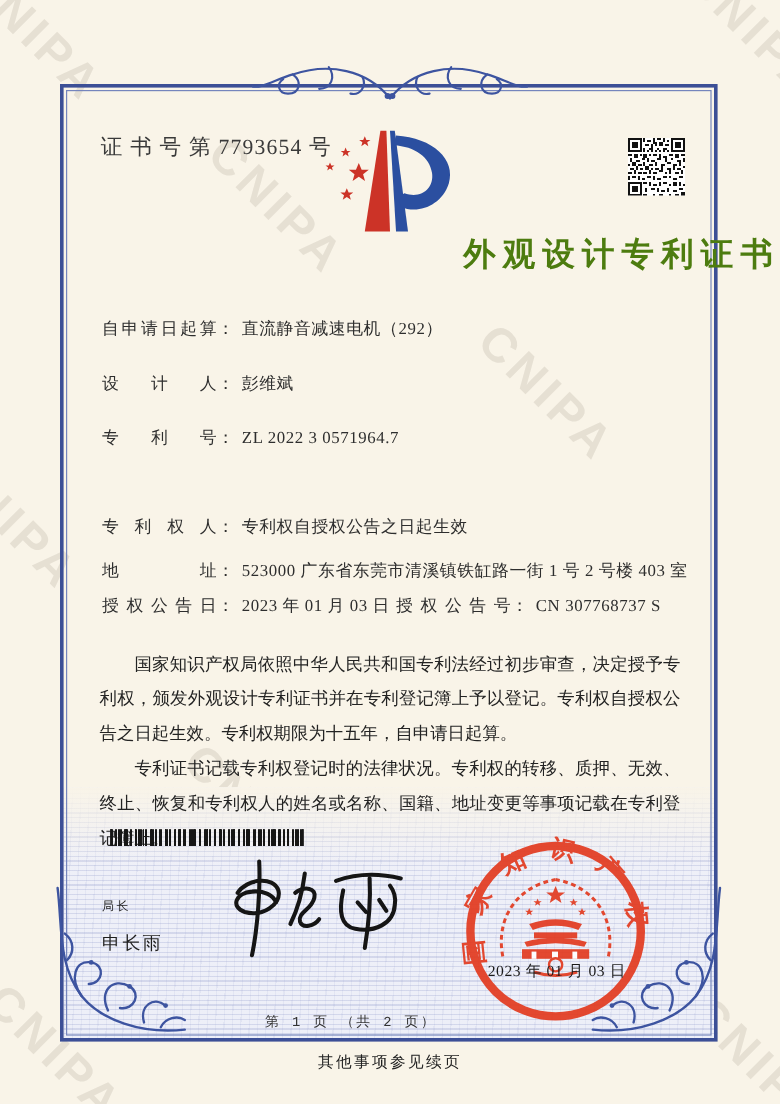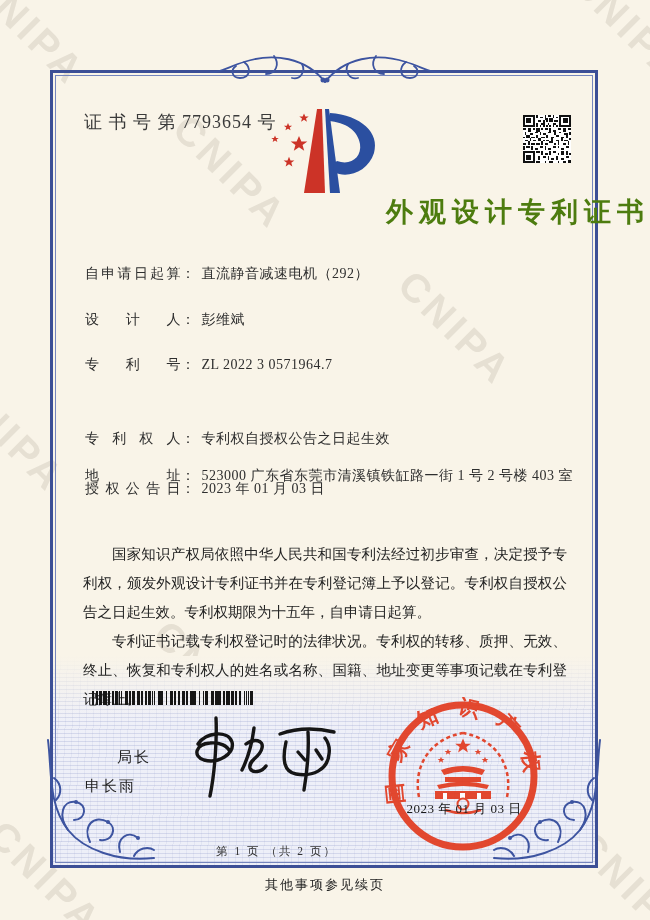--- a/index.html
+++ b/index.html
@@ -75,36 +75,36 @@
 
   
   .barcode{
     position:absolute;z-index:3;left:92px;top:691px;width:161px;height:14px;
     background:
       repeating-linear-gradient(90deg,#161616 0 1.6px,rgba(0,0,0,0) 1.6px 4.1px),
       repeating-linear-gradient(90deg,#161616 0 1.1px,rgba(0,0,0,0) 1.1px 6.7px),
       repeating-linear-gradient(90deg,#161616 0 2.3px,rgba(0,0,0,0) 2.3px 11.3px);
   }
   .sig-title{
-    position:absolute;z-index:3;left:85px;top:748px;font-size:15px;color:#1e1e1e;
-    font-family:Liberation Mono, monospace;letter-spacing:2px;margin-left:32px;
+    position:absolute;z-index:3;left:85px;top:748px;font-size:10px;color:#1e1e1e;
+    font-family:Liberation Mono, monospace;letter-spacing:2px;
   }
   .sig-name{
     position:absolute;z-index:3;left:85px;top:777px;font-size:15px;color:#1e1e1e;
     font-family:"Liberation Sans","DejaVu Sans",sans-serif;letter-spacing:2px;
   }
   .signature{position:absolute;z-index:4;left:182px;top:710px;}
   .seal{position:absolute;z-index:4;left:384px;top:697px;}
   .seal-date{
     position:absolute;z-index:5;left:388px;top:800px;width:152px;
     text-align:center;font-size:13px;color:#1a1a1a;letter-spacing:0.5px;white-space:nowrap;
   }
   .page-info{
-    position:absolute;z-index:3;left:0;top:844px;width:553px;text-align:center;
-    font-size:11.5px;color:#333;letter-spacing:2px;
+    position:absolute;z-index:3;left:16px;top:844px;width:553px;text-align:center;
+    font-size:11.5px;color:#333;letter-spacing:2px;font-family:Liberation Mono, monospace;
   }
   .continuation{
     position:absolute;z-index:3;left:0;top:876px;width:650px;text-align:center;
     font-size:13px;color:#222;letter-spacing:2px;
   }
 </style>
 </head>
 <body>
 
 <div class="page">
@@ -211,22 +211,25 @@
   </div>
   <div class="row" style="top:356px">
     <span class="flabel">专利号</span><span>：</span><span class="fvalue">ZL 2022 3 0571964.7</span>
   </div>
   <div class="row" style="top:430px">
     <span class="flabel">专利权人</span><span>：</span><span class="fvalue">专利权自授权公告之日起生效</span>
   </div>
   <div class="row" style="top:467px">
     <span class="flabel">地址</span><span>：</span><span class="fvalue">523000 广东省东莞市清溪镇铁缸路一街 1 号 2 号楼 403 室</span>
   </div>
-  <div class="row" style="top:480px">
+  <div class="row" style="top:496px">
     <span class="flabel">授权公告日</span><span>：</span><span class="fvalue">2023 年 01 月 03 日</span>
+    <span class="col2">
+      <span class="flabel">授权公告号</span><span>：</span><span class="fvalue">CN 307768737 S</span>
+    </span>
   </div>
 
   <div class="body-text">
     <p>国家知识产权局依照中华人民共和国专利法经过初步审查，决定授予专利权，颁发外观设计专利证书并在专利登记簿上予以登记。专利权自授权公告之日起生效。专利权期限为十五年，自申请日起算。</p>
     <p>专利证书记载专利权登记时的法律状况。专利权的转移、质押、无效、终止、恢复和专利权人的姓名或名称、国籍、地址变更等事项记载在专利登记簿上。</p>
   </div>
 
   <div class="barcode"></div>
 
   <span class="sig-title">局长</span>

